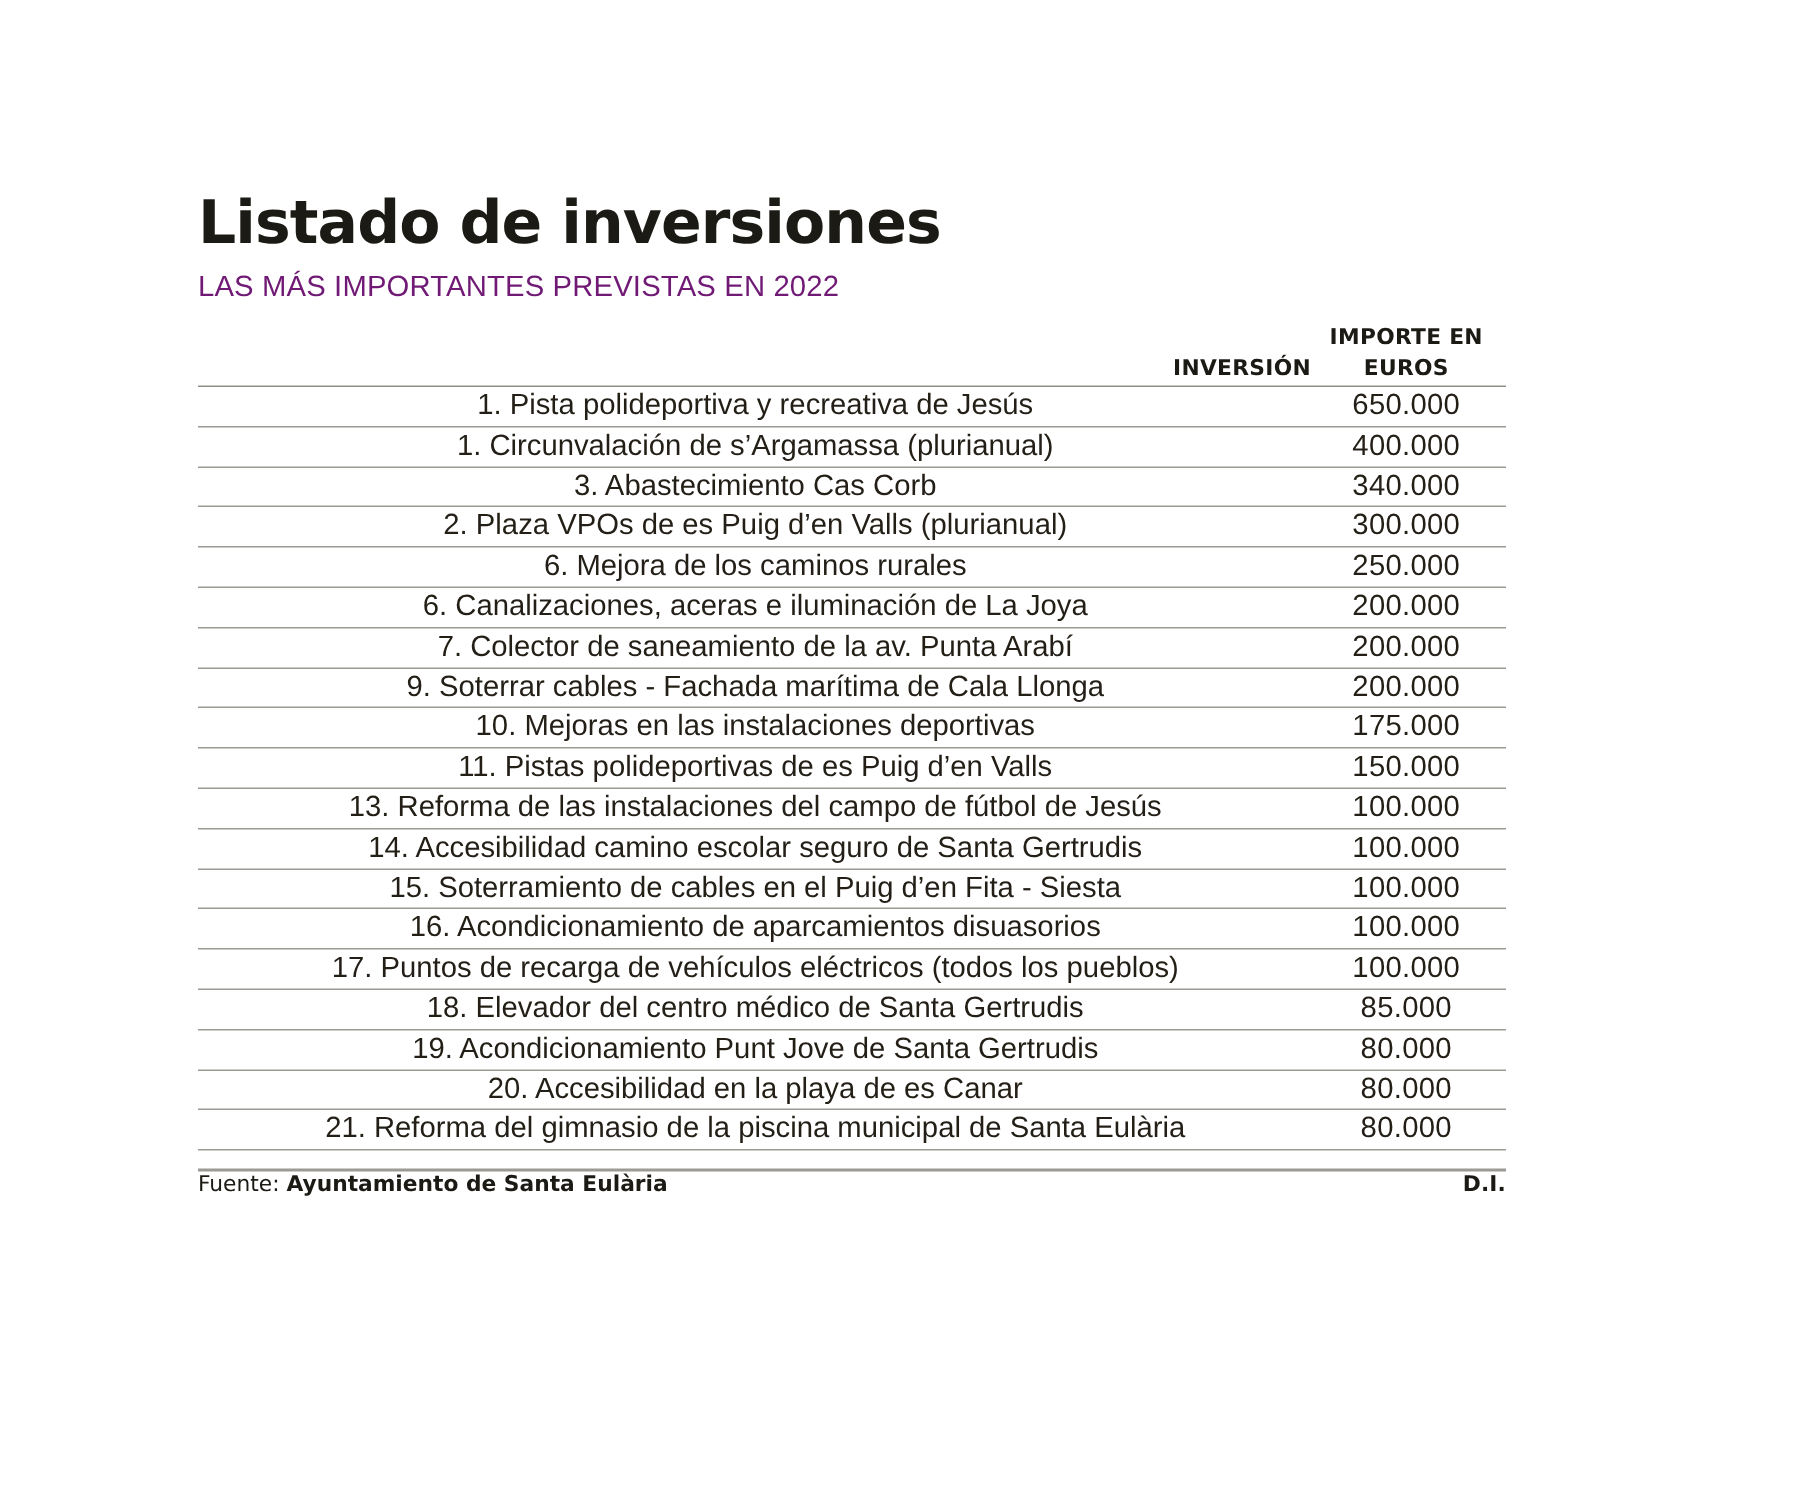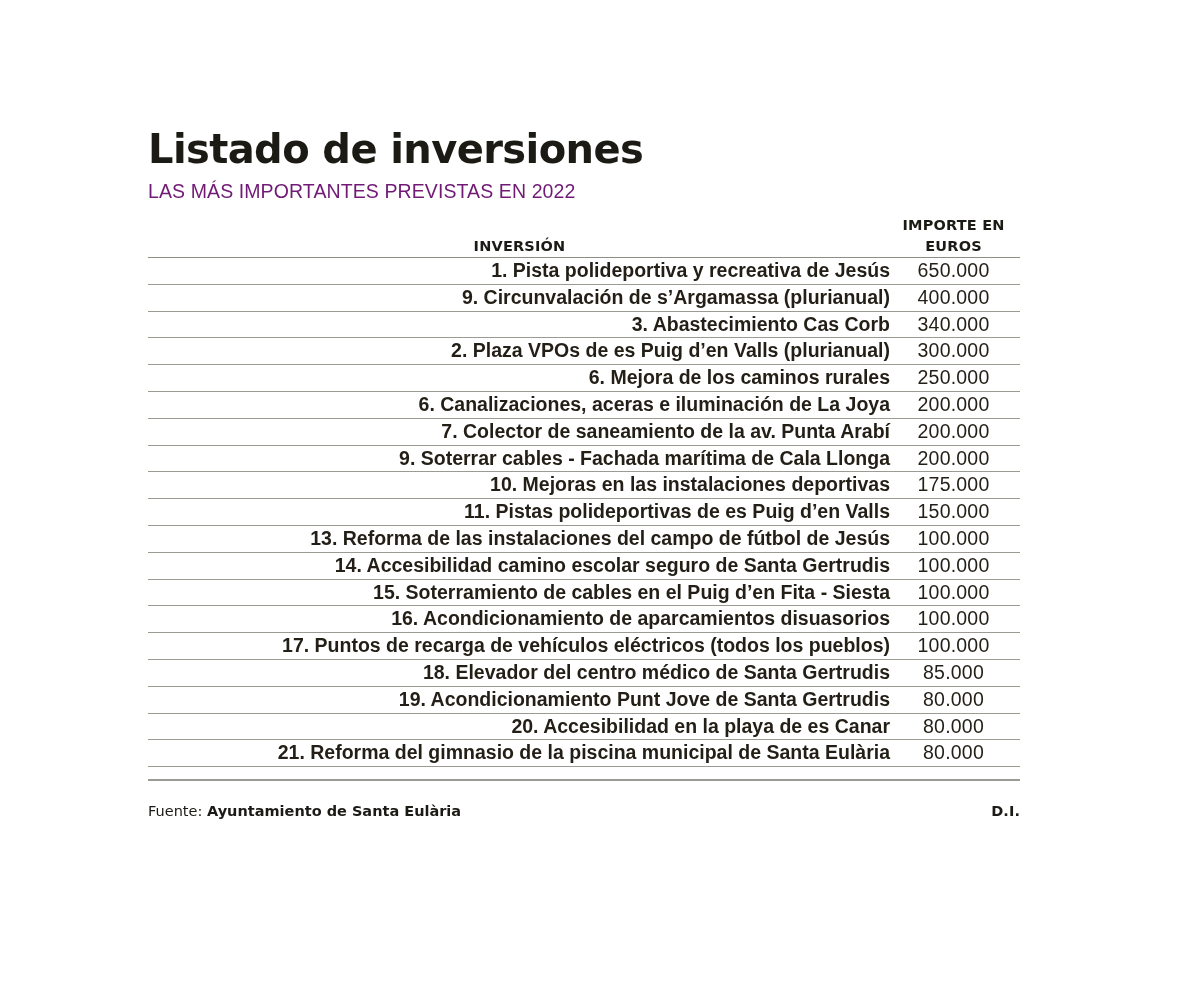--- a/index.html
+++ b/index.html
@@ -21,21 +21,21 @@
     width: 1200px;
     height: 990px;
     box-sizing: border-box;
     padding: 0;
     background: #ffffff;
     overflow: hidden;
   }
 
   .inner {
     position: absolute;
-    left: 148px;
+    left: 132px;
     top: 128px;
     width: 872px;
   }
 
   
   .title {
     font-family: "DejaVu Sans", "Liberation Sans", sans-serif;
     font-size: 40px;
     font-weight: 700;
     letter-spacing: -0.6px;
@@ -74,51 +74,51 @@
   thead th {
     font-family: "DejaVu Sans", "Liberation Sans", sans-serif;
     font-size: 14.5px;
     font-weight: 700;
     letter-spacing: 0.2px;
     color: #1c1a14;
     height: 21px;
     line-height: 21px;
     border-bottom: 1.6px solid #8e8d86;
   }
-  thead th.h-name   { text-align: center;  padding-left: 1px; }
+  thead th.h-name   { text-align: right;  padding-left: 1px; }
   thead th.h-amount { text-align: center; padding-right: 3px; }
 
   tbody td {
     font-family: "Liberation Sans", "DejaVu Sans", sans-serif;
     font-size: 19.5px;
     font-weight: 400;
     color: #231f17;
     height: 25.8px;
     line-height: 25.8px;
     border-bottom: 1.3px solid #9b9a93;
     white-space: nowrap;
     overflow: visible;
   }
-  tbody td.t-name   { text-align: right;  padding-left: 1px; font-weight: bold; }
+  tbody td.t-name   { text-align: center;  padding-left: 1px; }
   tbody td.t-amount { text-align: center; padding-right: 3px; letter-spacing: 0.2px; }
 
   
   .foot-rule {
     width: 872px;
     height: 0;
     border-top: 2.2px solid #9b9a93;
     margin-top: 12px;
   }
 
   .footer {
     display: flex;
     justify-content: space-between;
     align-items: baseline;
     width: 872px;
-    margin-top: 22px;
+    margin-top: 1px;
     font-family: "DejaVu Sans", "Liberation Sans", sans-serif;
     font-size: 14.5px;
     color: #1c1a14;
   }
   .source-line { white-space: nowrap; }
   .source-label { font-weight: 400; }
   .source-value { font-weight: 700; }
   .credit { font-weight: 700; letter-spacing: 0.1px; }
 </style>
 </head>
@@ -141,21 +141,21 @@
           <th class="h-name">INVERSIÓN</th>
           <th class="h-amount">IMPORTE EN EUROS</th>
         </tr>
       </thead>
       <tbody id="table-body">
           <tr>
             <td class="t-name">1. Pista polideportiva y recreativa de Jesús</td>
             <td class="t-amount">650.000</td>
           </tr>
           <tr>
-            <td class="t-name">9. Circunvalación de s’Argamassa (plurianual)</td>
+            <td class="t-name">1. Circunvalación de s’Argamassa (plurianual)</td>
             <td class="t-amount">400.000</td>
           </tr>
           <tr>
             <td class="t-name">3. Abastecimiento Cas Corb</td>
             <td class="t-amount">340.000</td>
           </tr>
           <tr>
             <td class="t-name">2. Plaza VPOs de es Puig d’en Valls (plurianual)</td>
             <td class="t-amount">300.000</td>
           </tr>

